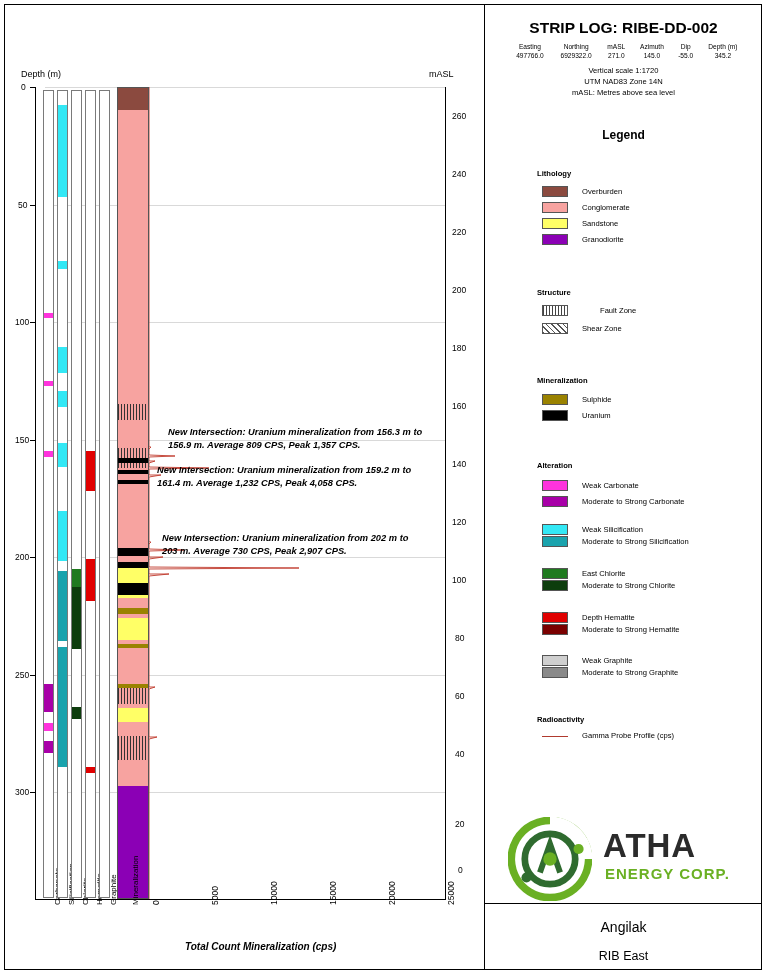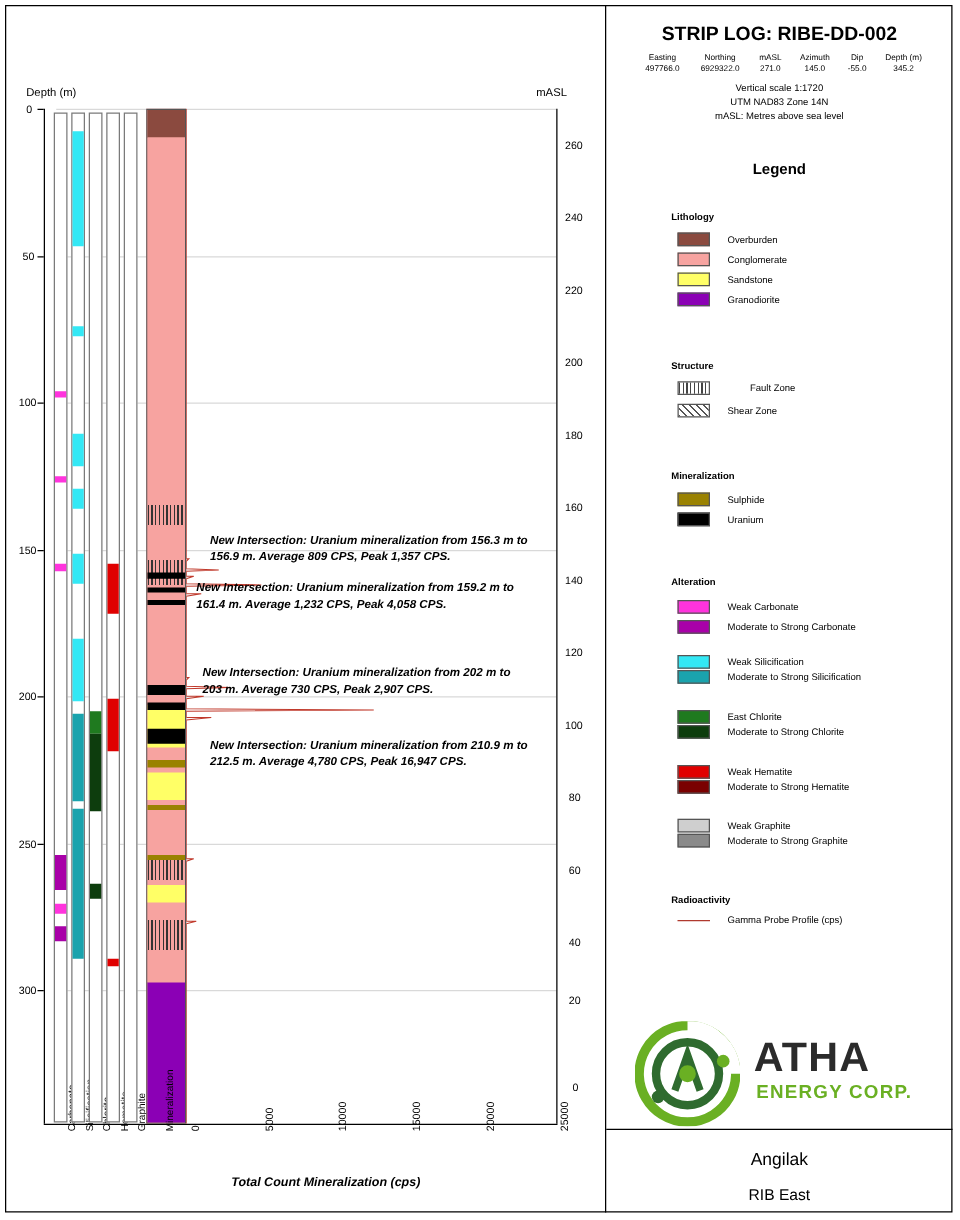--- a/index.html
+++ b/index.html
@@ -112,21 +112,21 @@
   <div class="tick" style="left:447px;top:222px;">220</div>
   <div class="tick" style="left:447px;top:280px;">200</div>
   <div class="tick" style="left:447px;top:338px;">180</div>
   <div class="tick" style="left:447px;top:396px;">160</div>
   <div class="tick" style="left:447px;top:454px;">140</div>
   <div class="tick" style="left:447px;top:512px;">120</div>
   <div class="tick" style="left:447px;top:570px;">100</div>
   <div class="tick" style="left:450px;top:628px;">80</div>
   <div class="tick" style="left:450px;top:686px;">60</div>
   <div class="tick" style="left:450px;top:744px;">40</div>
-  <div class="tick" style="left:450px;top:790px;">20</div>
+  <div class="tick" style="left:450px;top:814px;">20</div>
   <div class="tick" style="left:453px;top:860px;">0</div>
 
   <div class="track" style="left:38px;top:85px;width:11px;height:808px;">
     <div class="seg" style="top:222px;height:5px;background:#ff33dd;"></div>
     <div class="seg" style="top:290px;height:5px;background:#ff33dd;"></div>
     <div class="seg" style="top:358px;height:6px;background:#e00000;opacity:0"></div>
     <div class="seg" style="top:360px;height:6px;background:#ff33dd;"></div>
     <div class="seg" style="top:593px;height:28px;background:#a800a8;"></div>
     <div class="seg" style="top:632px;height:8px;background:#ff33dd;"></div>
     <div class="seg" style="top:650px;height:12px;background:#a800a8;"></div>
@@ -198,21 +198,20 @@
   <div class="gamma-tick" style="left:264px;top:900px;">10000</div>
   <div class="gamma-tick" style="left:323px;top:900px;">15000</div>
   <div class="gamma-tick" style="left:382px;top:900px;">20000</div>
   <div class="gamma-tick" style="left:441px;top:900px;">25000</div>
 
   <div class="gamma-axis-label">Total Count Mineralization (cps)</div>
 
   <div class="note" style="left:163px;top:421px;">New Intersection: Uranium mineralization from 156.3 m to 156.9 m. Average 809 CPS, Peak 1,357 CPS.</div>
   <div class="note" style="left:152px;top:459px;">New Intersection: Uranium mineralization from 159.2 m to 161.4 m. Average 1,232 CPS, Peak 4,058 CPS.</div>
   <div class="note" style="left:157px;top:527px;">New Intersection: Uranium mineralization from 202 m to 203 m. Average 730 CPS, Peak 2,907 CPS.</div>
-  <div class="note" style="left:163px;top:585px;">New Intersection: Uranium mineralization from 210.9 m to 212.5 m. Average 4,780 CPS, Peak 16,947 CPS.</div>
 
 </div>
 
 <div class="right-panel">
 
   <div class="title">STRIP LOG: RIBE-DD-002</div>
 
   <table class="collar-table">
     <tbody>
         <tr>
@@ -275,21 +274,21 @@
   <div class="sw-label" style="left:97px;top:520px;">Weak Silicification</div>
   <div class="sw" style="left:57px;top:531px;background:#1aa3ad;"></div>
   <div class="sw-label" style="left:97px;top:532px;">Moderate to Strong Silicification</div>
 
   <div class="sw" style="left:57px;top:563px;background:#1f7a1f;"></div>
   <div class="sw-label" style="left:97px;top:564px;">East Chlorite</div>
   <div class="sw" style="left:57px;top:575px;background:#0d3d0d;"></div>
   <div class="sw-label" style="left:97px;top:576px;">Moderate to Strong Chlorite</div>
 
   <div class="sw" style="left:57px;top:607px;background:#e00000;"></div>
-  <div class="sw-label" style="left:97px;top:608px;">Weak Hematite</div>
+  <div class="sw-label" style="left:97px;top:608px;">Depth Hematite</div>
   <div class="sw" style="left:57px;top:619px;background:#7a0000;"></div>
   <div class="sw-label" style="left:97px;top:620px;">Moderate to Strong Hematite</div>
 
   <div class="sw" style="left:57px;top:650px;background:#cfcfcf;"></div>
   <div class="sw-label" style="left:97px;top:651px;">Weak Graphite</div>
   <div class="sw" style="left:57px;top:662px;background:#8a8a8a;"></div>
   <div class="sw-label" style="left:97px;top:663px;">Moderate to Strong Graphite</div>
 
   <div class="legend-sec" style="left:52px;top:710px;">Radioactivity</div>
   <div style="position:absolute;left:57px;top:731px;width:26px;height:1px;background:#b03a2e;"></div>

